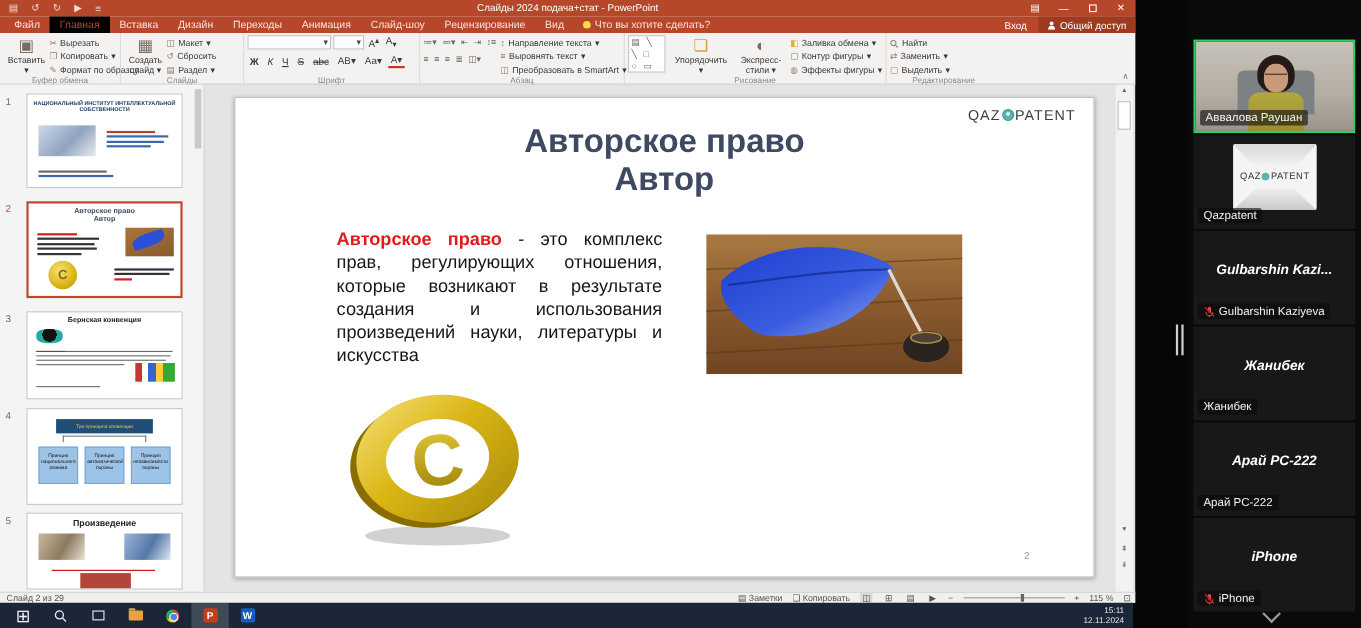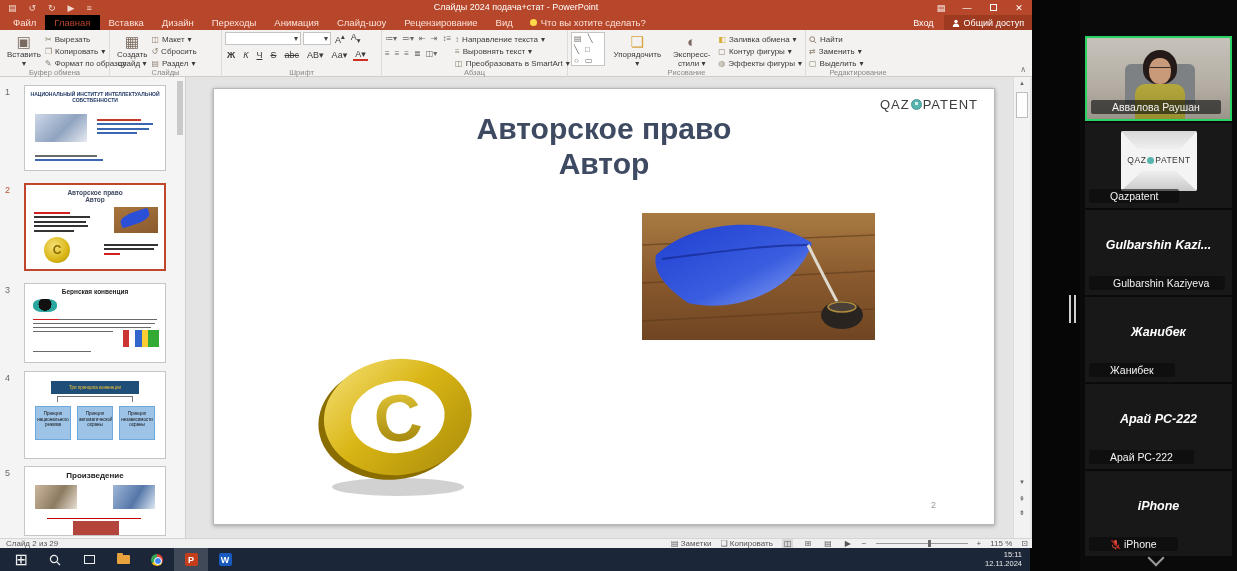--- a/index.html
+++ b/index.html
@@ -88,21 +88,21 @@
   .chrome:after{content:"";position:absolute;left:3px;top:3px;width:6px;height:6px;border-radius:50%;background:#4285f4;border:1px solid #fff;}
   .appsq{width:13px;height:13px;border-radius:2px;color:#fff;font-size:9px;font-weight:bold;display:flex;align-items:center;justify-content:center;}
   .taskview{width:11px;height:9px;border:1px solid #eee;position:relative;}
   #tb-clock{position:absolute;right:8px;top:2px;text-align:right;font-size:7.5px;line-height:9px;color:#eaeaea;}
 
   
   #zoompanel{position:absolute;left:1080px;top:0;width:157px;height:571px;background:#0a0a0a;}
   .tile{position:absolute;left:5px;width:147px;height:85px;background:#181818;overflow:hidden;}
   .tile.speaking{border:2px solid #2ad163;}
   .pcenter{position:absolute;left:0;right:0;top:28px;text-align:center;color:#fff;font-weight:bold;font-size:12.5px;font-style:italic;}
-  .plabel{position:absolute;left:4px;bottom:5px;background:rgba(10,10,10,.6);color:#f2f2f2;font-size:10.5px;padding:1px 21px;border-radius:2px;display:flex;align-items:center;gap:3px;max-width:136px;white-space:nowrap;}
+  .plabel{position:absolute;left:4px;bottom:5px;background:rgba(10,10,10,.6);color:#f2f2f2;font-size:10.5px;padding:1px 5px;border-radius:2px;display:flex;align-items:center;gap:3px;max-width:136px;white-space:nowrap;}
   #chev{position:absolute;left:70px;top:552px;width:12px;height:12px;border-right:2px solid #9a9a9a;border-bottom:2px solid #9a9a9a;transform:rotate(45deg);}
   #panel-handle{position:absolute;left:1069px;top:295px;width:8px;height:28px;display:flex;gap:3px;}
   #panel-handle div{width:2px;height:100%;background:#cfcfcf;}
 
   
   .video-bg{position:absolute;inset:0;background:linear-gradient(180deg,#c7c2ba 0%,#b3ada3 60%,#9a948a 100%);}
   .chairback{position:absolute;left:38px;top:26px;width:70px;height:40px;background:#7d8184;border-radius:6px 6px 0 0;}
   .hair{position:absolute;left:56px;top:12px;width:34px;height:34px;background:#241a18;border-radius:50% 50% 42% 42%;}
   .face{position:absolute;left:62px;top:20px;width:22px;height:26px;background:#c89a79;border-radius:46%;}
   .glasses{position:absolute;left:63px;top:29px;width:20px;height:3px;border-top:1.5px solid #3a2d26;}
@@ -425,20 +425,23 @@
     </div>
 
     <div id="slide">
       <div id="slide-logo">
         <span>QAZ</span>
           <span class="globe"></span>
           <span>PATENT</span>
       </div>
       <div id="slide-title">
         <span>Авторское право</span><br><span>Автор</span>
+      </div>
+      <div id="slide-body">
+        <span class="hl">Авторское право</span><span> - это комплекс прав, регулирующих отношения, которые возникают в результате создания и использования произведений науки, литературы и искусства</span>
       </div>
 
       <svg class="abs" style="left:428px;top:124px;" width="233" height="127" viewBox="0 0 233 127">
         <defs>
           <linearGradient id="wood" x1="0" y1="0" x2="0" y2="1">
             <stop offset="0" stop-color="#a87a42"></stop>
               <stop offset="0.5" stop-color="#8a5a2e"></stop>
               <stop offset="1" stop-color="#6f4522"></stop>
           </linearGradient>
           <linearGradient id="fg" x1="0" y1="0" x2="1" y2="1">

